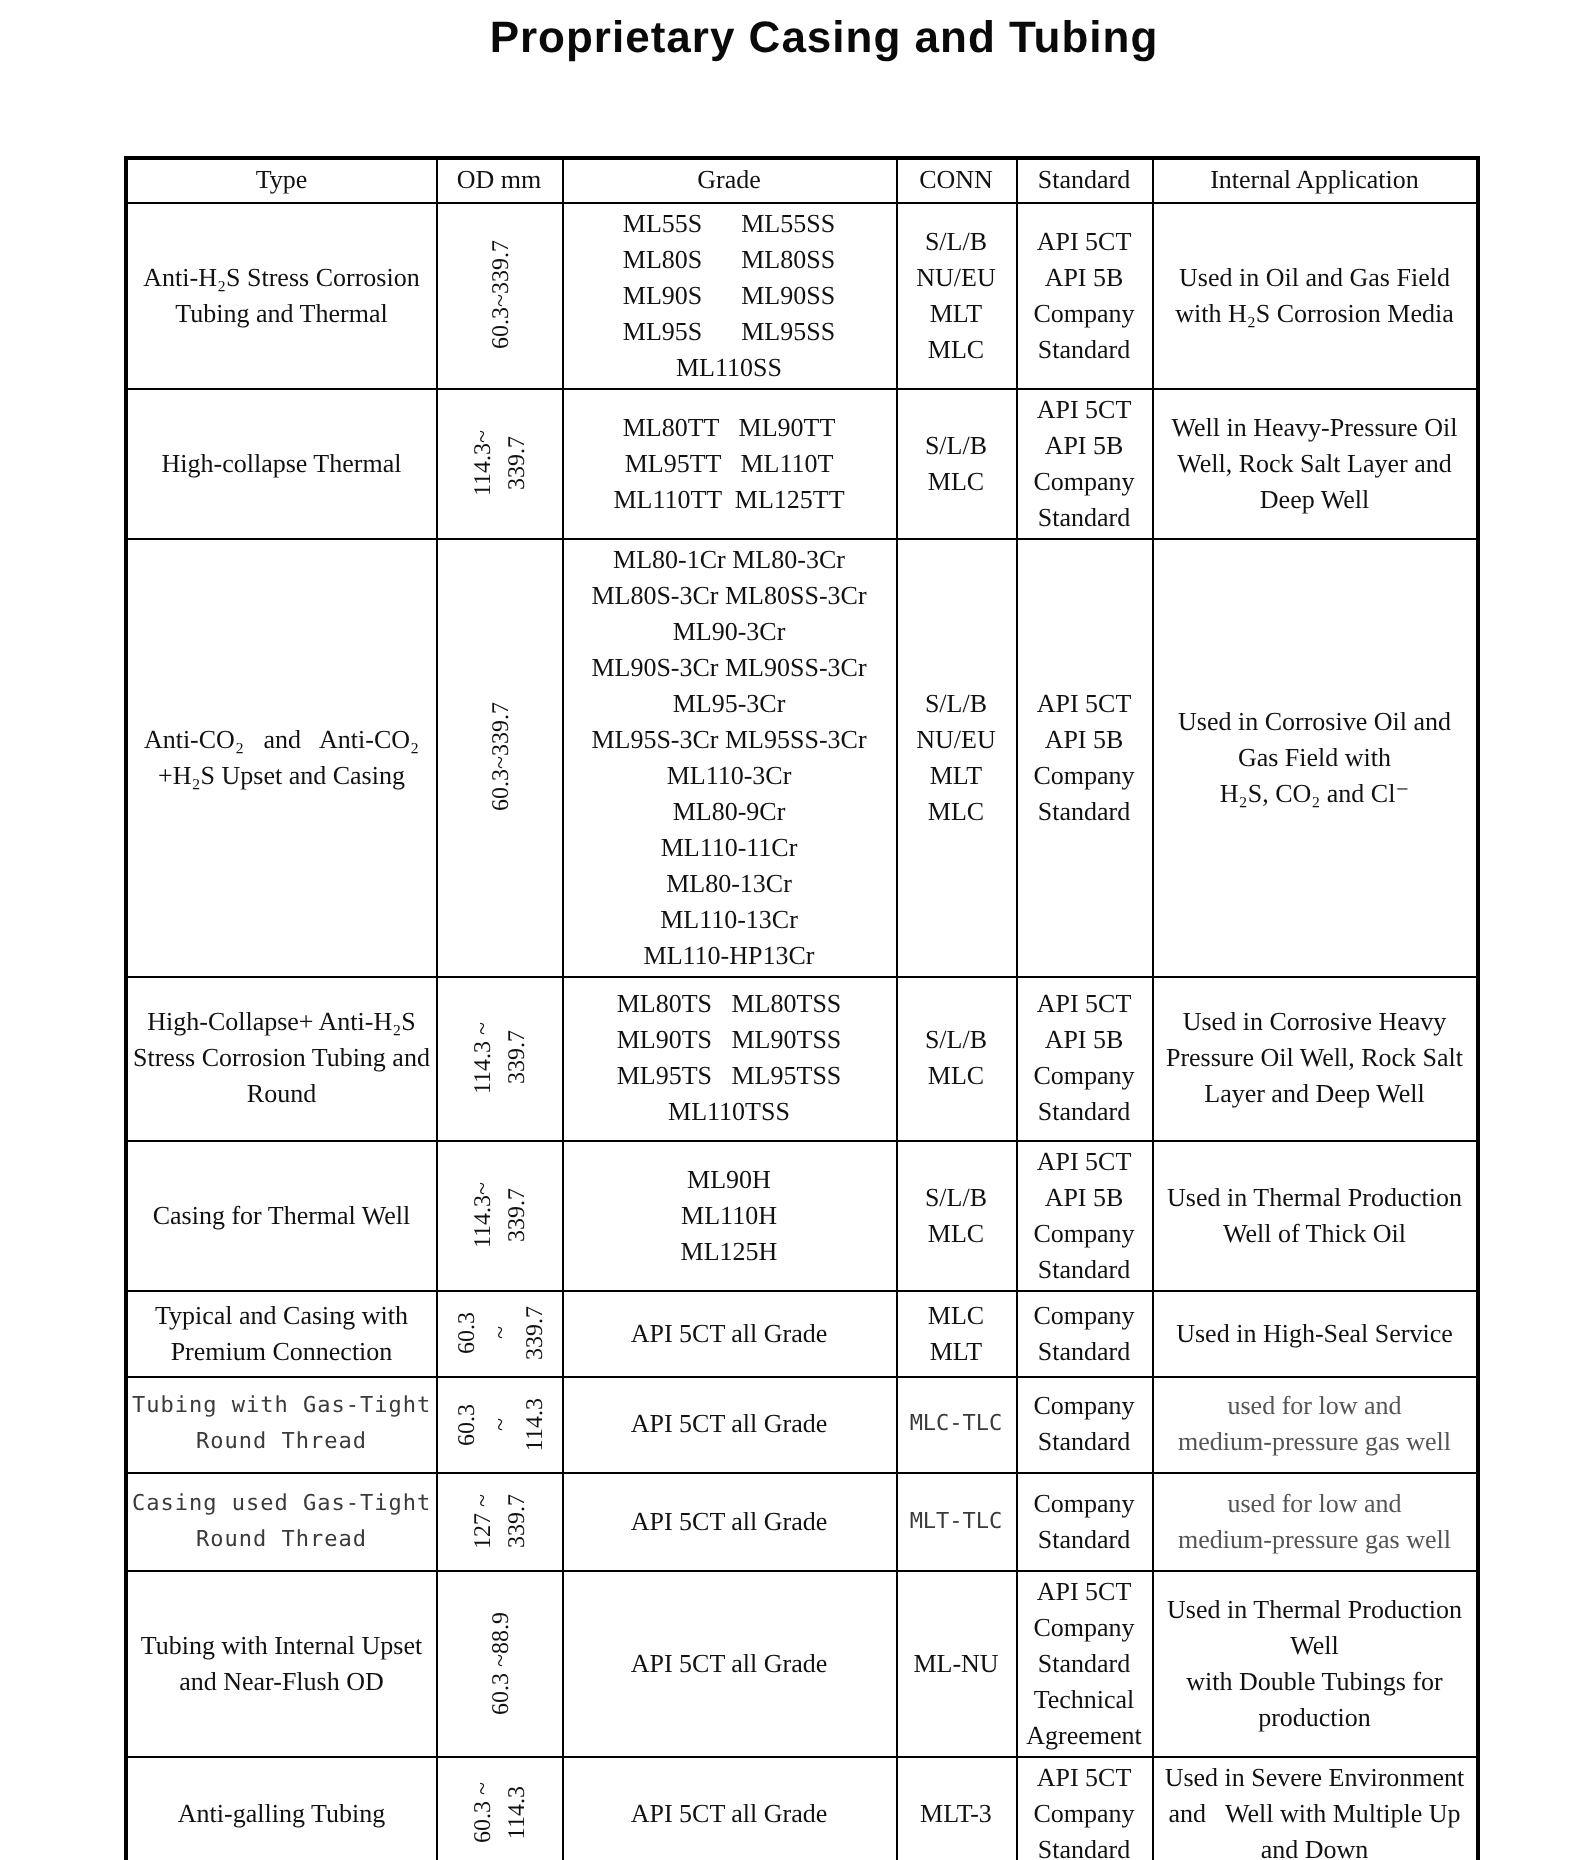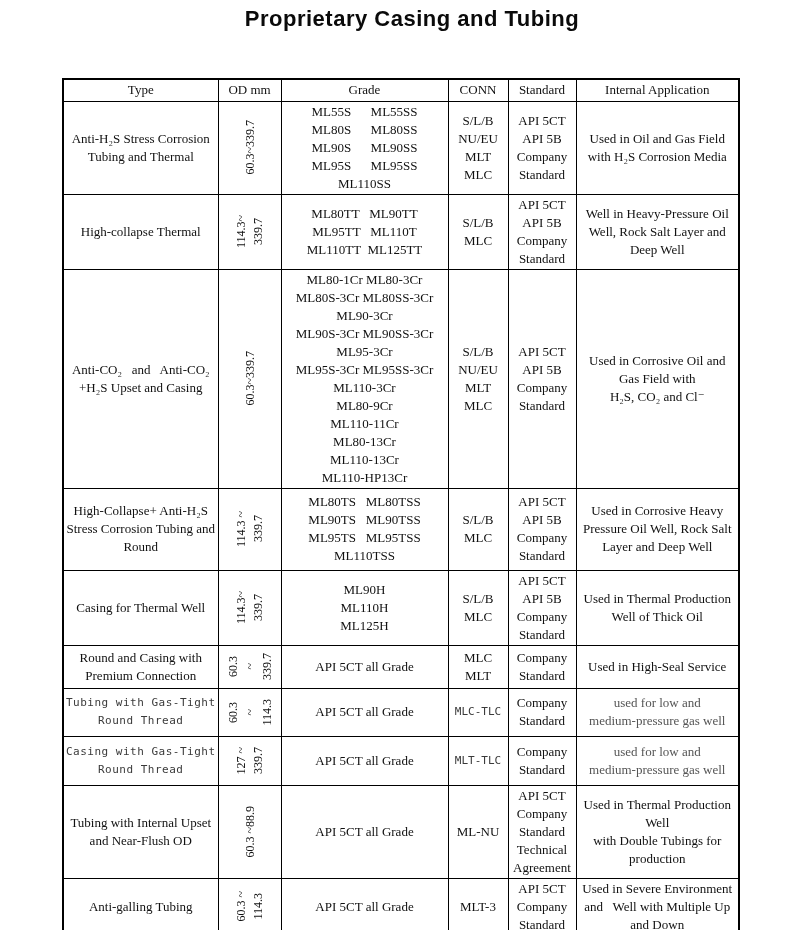--- a/index.html
+++ b/index.html
@@ -245,21 +245,21 @@
             <div class="cell-line">Company</div>
             <div class="cell-line">Standard</div>
           </td>
           <td class="app-cell">
             <div class="cell-line">Used in Thermal Production</div>
             <div class="cell-line">Well of Thick Oil</div>
           </td>
         </tr>
         <tr>
           <td class="type-cell">
-            <div class="cell-line">Round and Casing with</div>
+            <div class="cell-line">Typical and Casing with</div>
             <div class="cell-line">Premium Connection</div>
           </td>
           <td class="od-cell">
             <div class="od-wrap">
               <span class="vert">60.3</span>
               <span class="vert">~</span>
               <span class="vert">339.7</span>
             </div>
           </td>
           <td class="grade-cell">
@@ -299,21 +299,21 @@
             <div class="cell-line">Company</div>
             <div class="cell-line">Standard</div>
           </td>
           <td class="app-cell">
             <div class="cell-line">used for low and</div>
             <div class="cell-line">medium-pressure gas well</div>
           </td>
         </tr>
         <tr class="mono-row">
           <td class="type-cell">
-            <div class="cell-line">Casing with Gas-Tight</div>
+            <div class="cell-line">Casing used Gas-Tight</div>
             <div class="cell-line">Round Thread</div>
           </td>
           <td class="od-cell">
             <div class="od-wrap">
               <span class="vert">127 ~</span>
               <span class="vert">339.7</span>
             </div>
           </td>
           <td class="grade-cell">
             <div class="cell-line">API 5CT all Grade</div>

